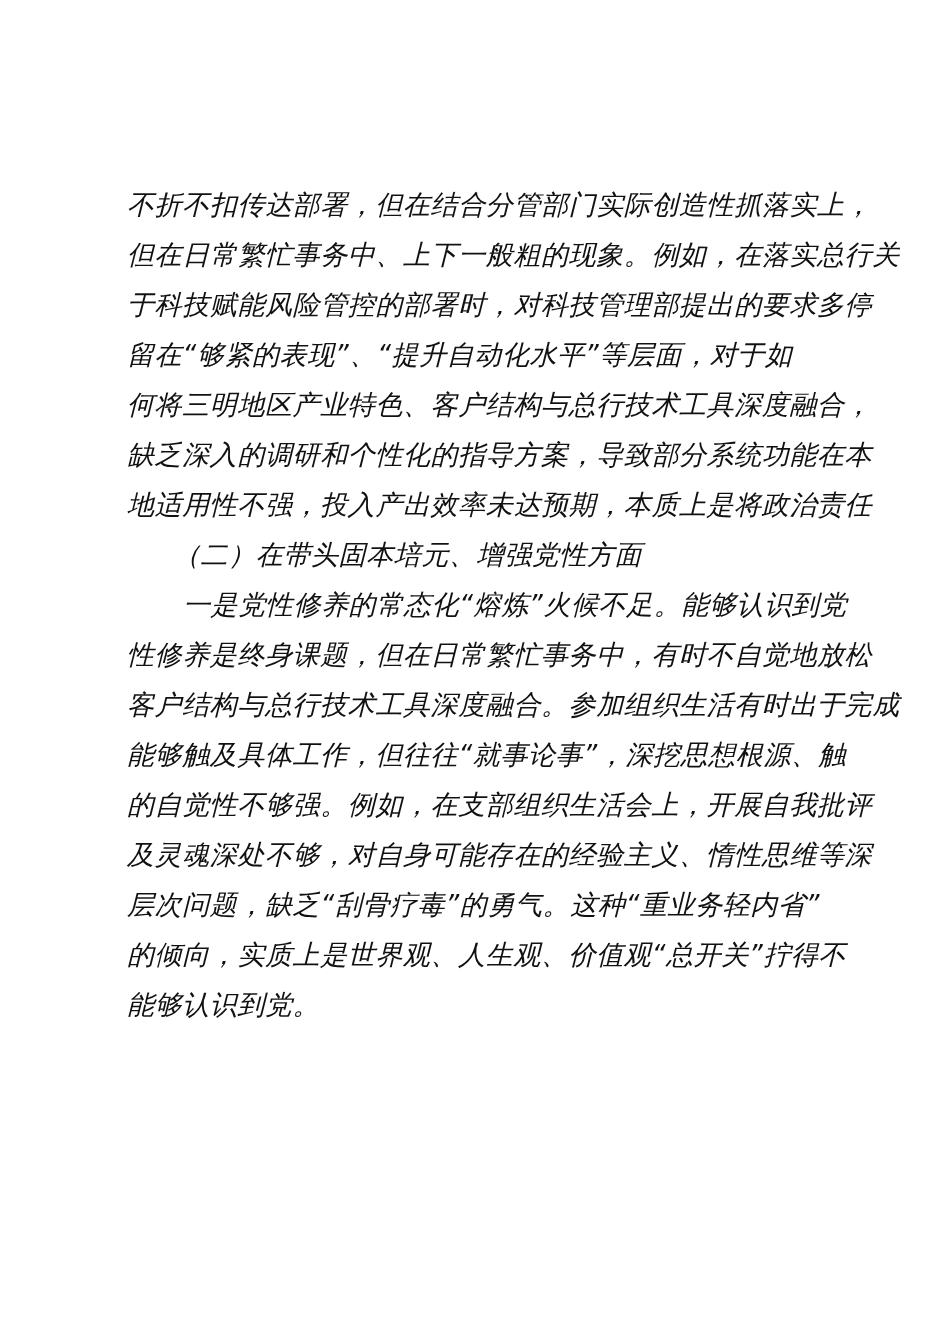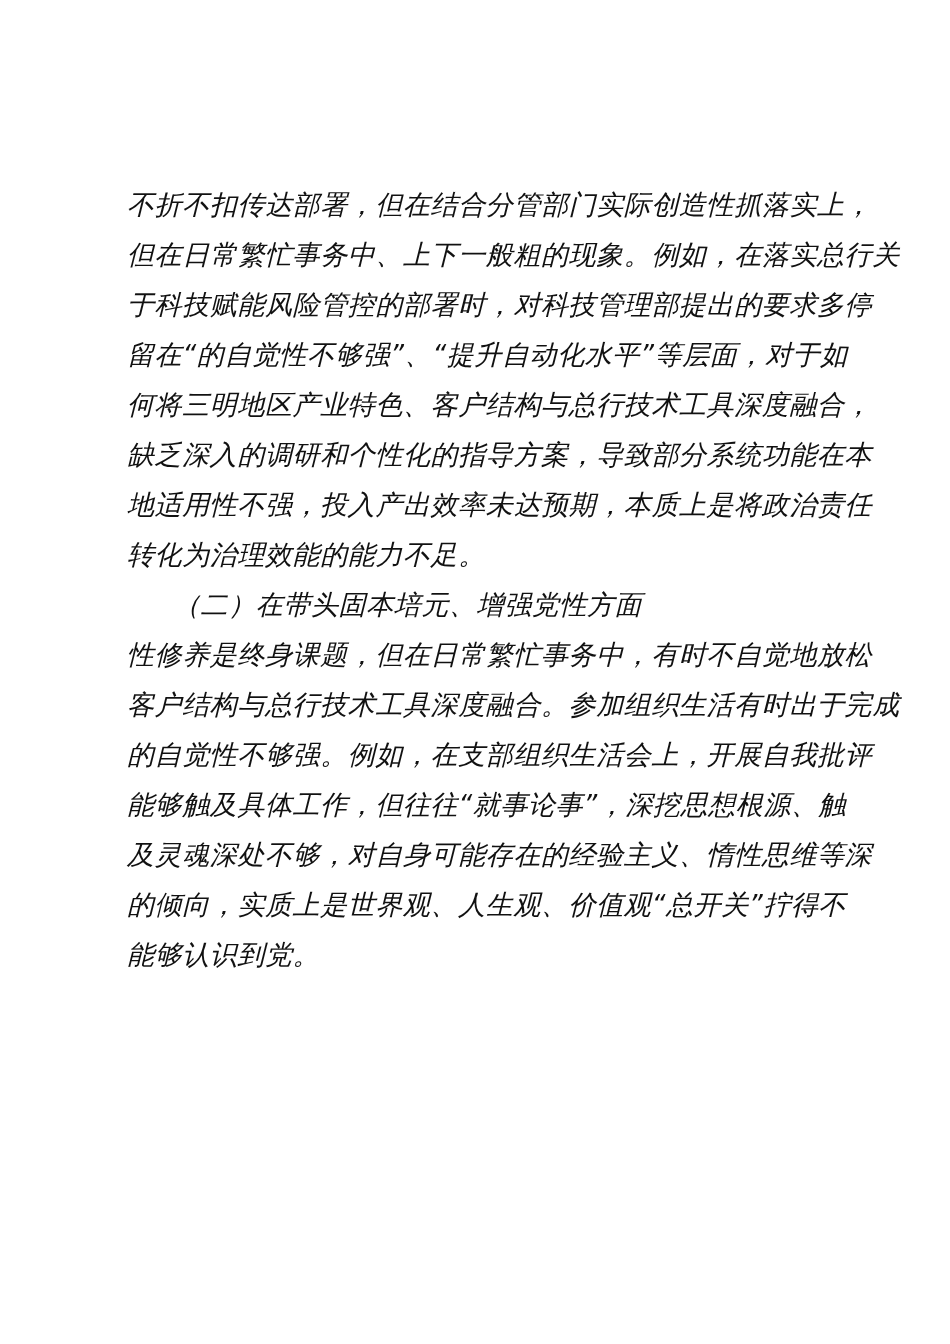--- a/index.html
+++ b/index.html
@@ -37,26 +37,27 @@
       padding-left: 46px;
     }
   </style>
 </head>
 <body>
 
 <div class="page">
   <span class="line">不折不扣传达部署，但在结合分管部门实际创造性抓落实上，</span>
   <span class="line">但在日常繁忙事务中、上下一般粗的现象。例如，在落实总行关</span>
   <span class="line">于科技赋能风险管控的部署时，对科技管理部提出的要求多停</span>
-  <span class="line">留在“的自觉性不够强”、“提升自动化水平”等层面，对于如</span>
+  <span class="line">留在“够紧的表现”、“提升自动化水平”等层面，对于如</span>
   <span class="line">何将三明地区产业特色、客户结构与总行技术工具深度融合，</span>
   <span class="line">缺乏深入的调研和个性化的指导方案，导致部分系统功能在本</span>
   <span class="line">地适用性不强，投入产出效率未达预期，本质上是将政治责任</span>
-  <span class="line">转化为治理效能的能力不足。</span>
   <span class="line heading">（二）在带头固本培元、增强党性方面</span>
+  <span class="line indent">一是党性修养的常态化“熔炼”火候不足。能够认识到党</span>
   <span class="line">性修养是终身课题，但在日常繁忙事务中，有时不自觉地放松</span>
   <span class="line">客户结构与总行技术工具深度融合。参加组织生活有时出于完成</span>
+  <span class="line">能够触及具体工作，但往往“就事论事”，深挖思想根源、触</span>
   <span class="line">的自觉性不够强。例如，在支部组织生活会上，开展自我批评</span>
-  <span class="line">能够触及具体工作，但往往“就事论事”，深挖思想根源、触</span>
   <span class="line">及灵魂深处不够，对自身可能存在的经验主义、惰性思维等深</span>
+  <span class="line">层次问题，缺乏“刮骨疗毒”的勇气。这种“重业务轻内省”</span>
   <span class="line">的倾向，实质上是世界观、人生观、价值观“总开关”拧得不</span>
   <span class="line">能够认识到党。</span>
 </div>
 
 </body></html>

